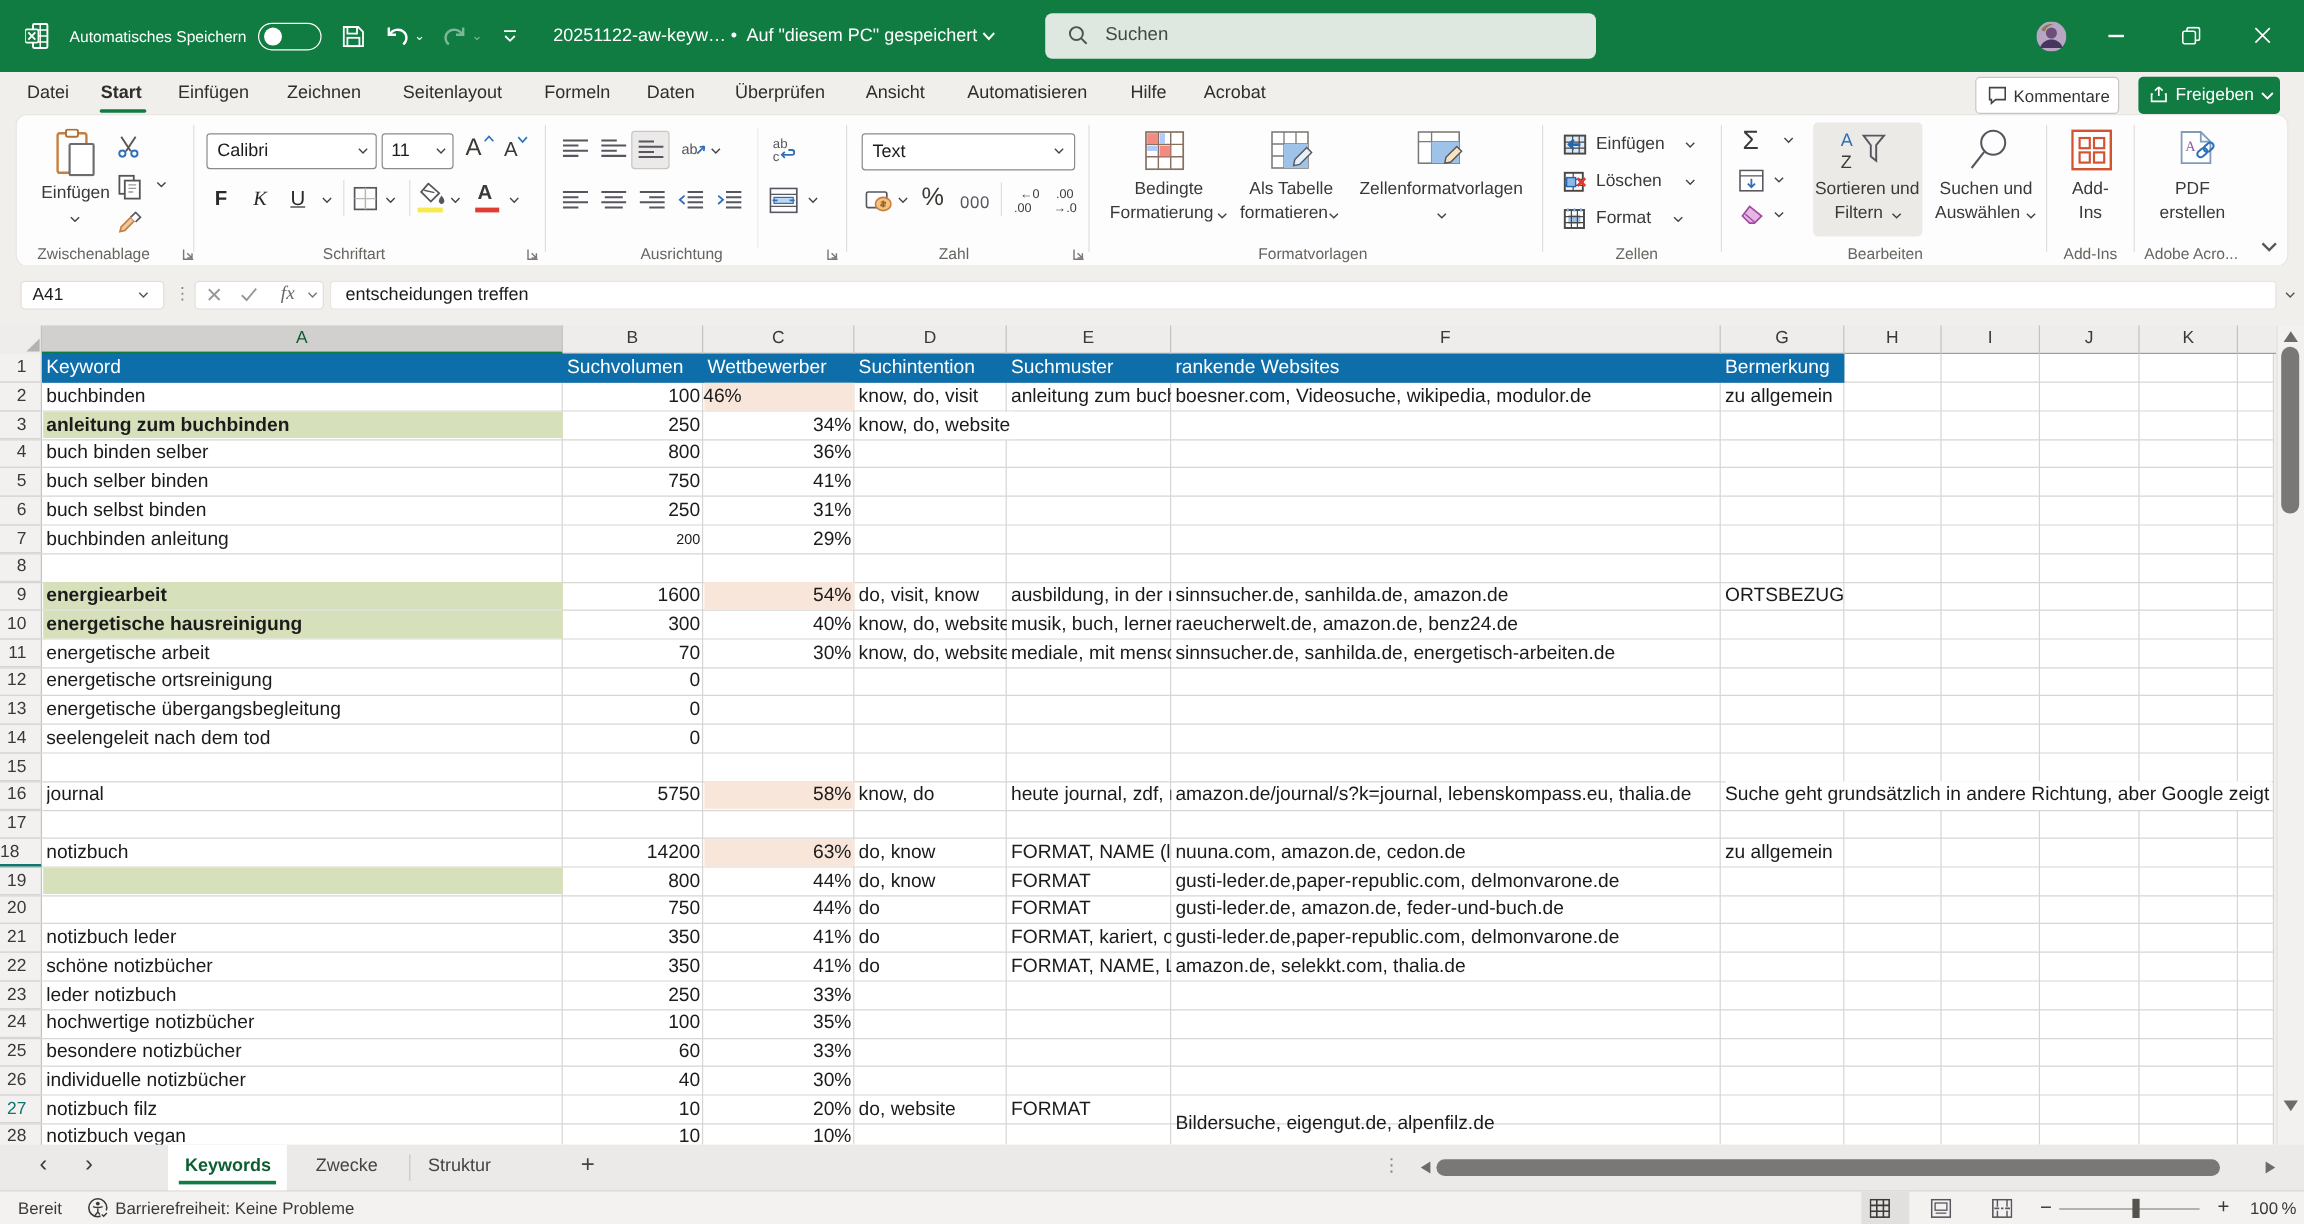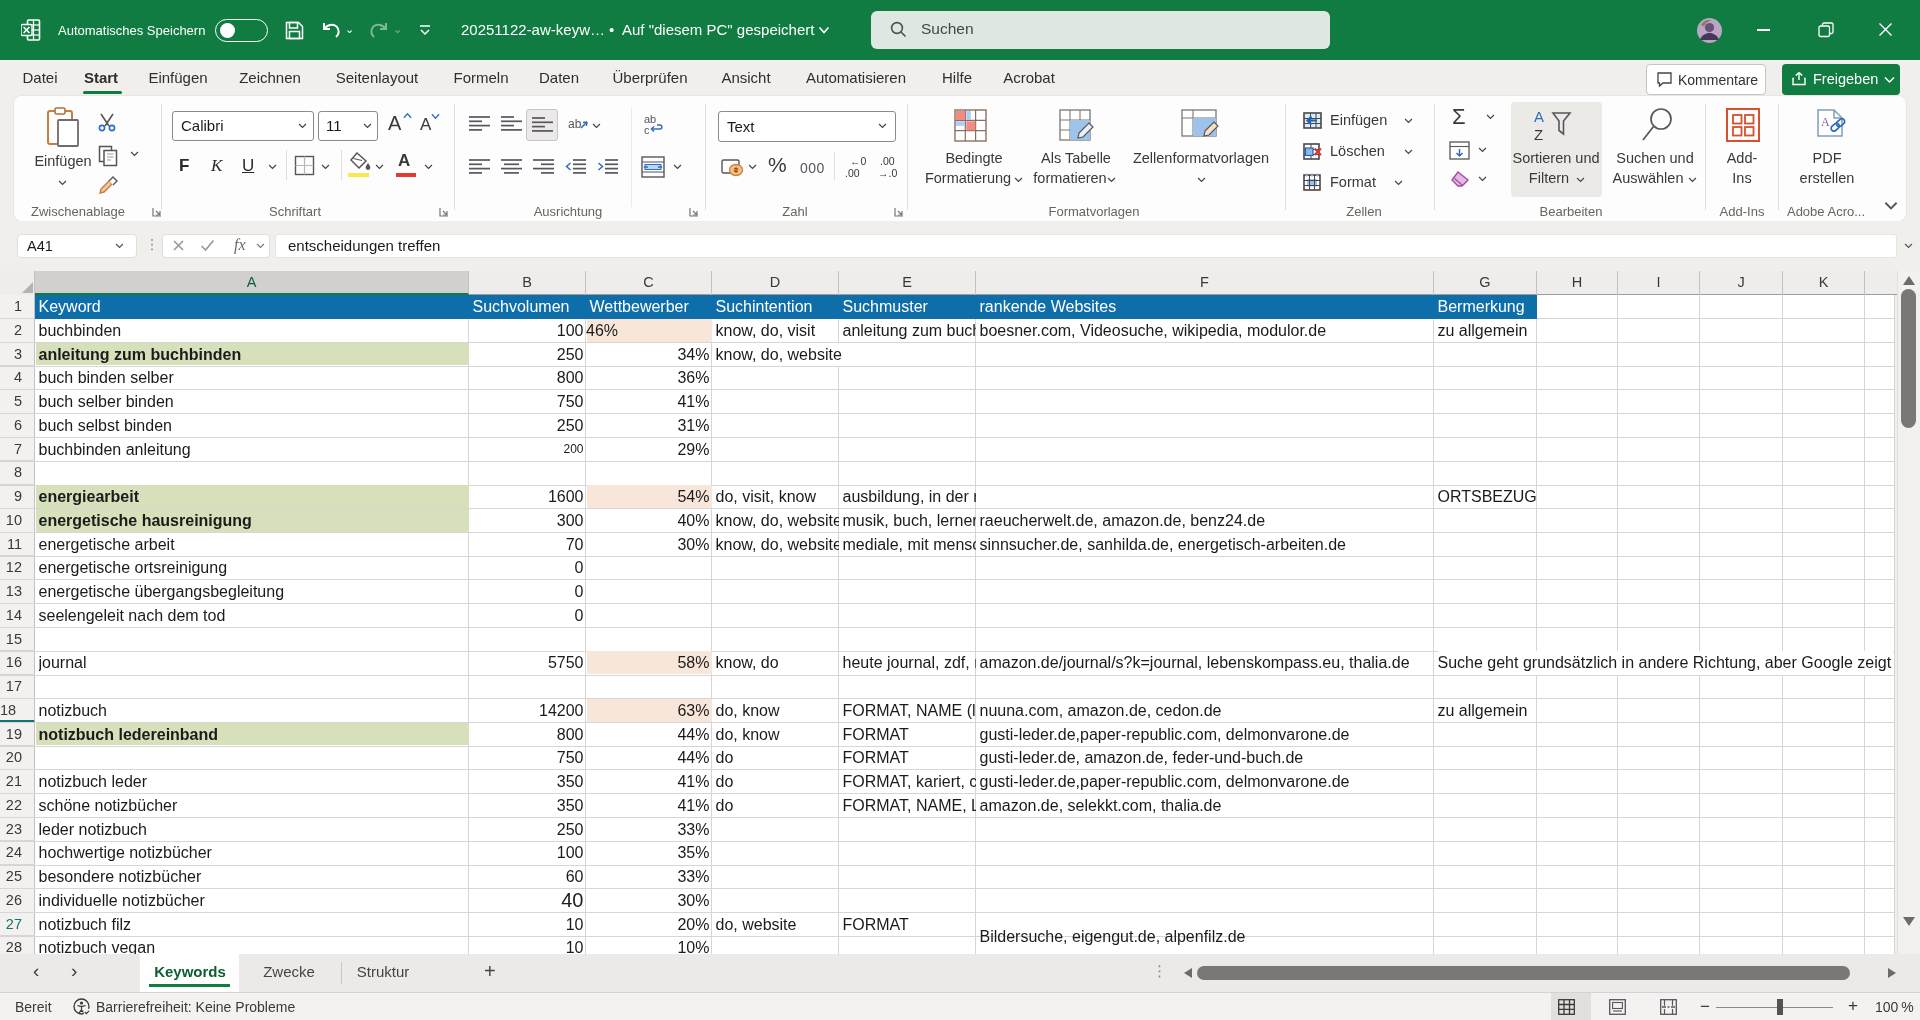--- a/index.html
+++ b/index.html
@@ -575,20 +575,21 @@
 <div class="tx" style="left:469px;top:142.75px;width:114.5px;height:23.75px;line-height:23.75px;text-align:right;font-size:16px;color:#1b1b1b">250</div>
 <div class="tx" style="left:586px;top:142.75px;width:123.5px;height:23.75px;line-height:23.75px;text-align:right;font-size:16px;color:#1b1b1b">31%</div>
 <div class="tx" style="left:38.5px;top:166.50px;width:430px;height:23.75px;line-height:23.75px;overflow:hidden;font-size:16px;color:#1b1b1b;">buchbinden anleitung</div>
 <div class="tx" style="left:469px;top:166.50px;width:114.5px;height:23.75px;line-height:23.75px;text-align:right;font-size:12px;color:#1b1b1b">200</div>
 <div class="tx" style="left:586px;top:166.50px;width:123.5px;height:23.75px;line-height:23.75px;text-align:right;font-size:16px;color:#1b1b1b">29%</div>
 <div class="tx" style="left:38.5px;top:214.00px;width:430px;height:23.75px;line-height:23.75px;overflow:hidden;font-size:16px;color:#1b1b1b;font-weight:bold;">energiearbeit</div>
 <div class="tx" style="left:469px;top:214.00px;width:114.5px;height:23.75px;line-height:23.75px;text-align:right;font-size:16px;color:#1b1b1b">1600</div>
 <div class="tx" style="left:586px;top:214.00px;width:123.5px;height:23.75px;line-height:23.75px;text-align:right;font-size:16px;color:#1b1b1b">54%</div>
 <div class="tx" style="left:715.5px;top:214.00px;width:123px;height:23.75px;line-height:23.75px;overflow:hidden;font-size:16px;color:#1b1b1b;">do, visit, know</div>
 <div class="tx" style="left:842.5px;top:214.00px;width:133px;height:23.75px;line-height:23.75px;overflow:hidden;font-size:16px;color:#1b1b1b;">ausbildung, in der region</div>
+<div class="tx" style="left:979.5px;top:214.00px;width:454px;height:23.75px;line-height:23.75px;overflow:hidden;font-size:16px;color:#1b1b1b;">sinnsucher.de, sanhilda.de, amazon.de</div>
 <div class="tx" style="left:1437.5px;top:214.00px;width:99px;height:23.75px;line-height:23.75px;overflow:hidden;font-size:16px;color:#1b1b1b;">ORTSBEZUG</div>
 <div class="tx" style="left:38.5px;top:237.75px;width:430px;height:23.75px;line-height:23.75px;overflow:hidden;font-size:16px;color:#1b1b1b;font-weight:bold;">energetische hausreinigung</div>
 <div class="tx" style="left:469px;top:237.75px;width:114.5px;height:23.75px;line-height:23.75px;text-align:right;font-size:16px;color:#1b1b1b">300</div>
 <div class="tx" style="left:586px;top:237.75px;width:123.5px;height:23.75px;line-height:23.75px;text-align:right;font-size:16px;color:#1b1b1b">40%</div>
 <div class="tx" style="left:715.5px;top:237.75px;width:123px;height:23.75px;line-height:23.75px;overflow:hidden;font-size:16px;color:#1b1b1b;">know, do, website</div>
 <div class="tx" style="left:842.5px;top:237.75px;width:133px;height:23.75px;line-height:23.75px;overflow:hidden;font-size:16px;color:#1b1b1b;">musik, buch, lernen, kaufen</div>
 <div class="tx" style="left:979.5px;top:237.75px;width:454px;height:23.75px;line-height:23.75px;overflow:hidden;font-size:16px;color:#1b1b1b;">raeucherwelt.de, amazon.de, benz24.de</div>
 <div class="tx" style="left:38.5px;top:261.50px;width:430px;height:23.75px;line-height:23.75px;overflow:hidden;font-size:16px;color:#1b1b1b;">energetische arbeit</div>
 <div class="tx" style="left:469px;top:261.50px;width:114.5px;height:23.75px;line-height:23.75px;text-align:right;font-size:16px;color:#1b1b1b">70</div>
 <div class="tx" style="left:586px;top:261.50px;width:123.5px;height:23.75px;line-height:23.75px;text-align:right;font-size:16px;color:#1b1b1b">30%</div>
@@ -608,21 +609,20 @@
 <div class="tx" style="left:842.5px;top:380.25px;width:133px;height:23.75px;line-height:23.75px;overflow:hidden;font-size:16px;color:#1b1b1b;">heute journal, zdf, magazin</div>
 <div class="tx" style="left:979.5px;top:380.25px;width:454px;height:23.75px;line-height:23.75px;overflow:hidden;font-size:16px;color:#1b1b1b;">amazon.de/journal/s?k=journal, lebenskompass.eu, thalia.de</div>
 <div class="tx" style="left:1437.5px;top:380.25px;height:23.75px;line-height:23.75px;font-size:16px;color:#1b1b1b;background:#fff;padding-right:3px;max-width:455px;overflow:hidden;">Suche geht grundsätzlich in andere Richtung, aber Google zeigt</div>
 <div class="tx" style="left:38.5px;top:427.75px;width:430px;height:23.75px;line-height:23.75px;overflow:hidden;font-size:16px;color:#1b1b1b;">notizbuch</div>
 <div class="tx" style="left:469px;top:427.75px;width:114.5px;height:23.75px;line-height:23.75px;text-align:right;font-size:16px;color:#1b1b1b">14200</div>
 <div class="tx" style="left:586px;top:427.75px;width:123.5px;height:23.75px;line-height:23.75px;text-align:right;font-size:16px;color:#1b1b1b">63%</div>
 <div class="tx" style="left:715.5px;top:427.75px;width:123px;height:23.75px;line-height:23.75px;overflow:hidden;font-size:16px;color:#1b1b1b;">do, know</div>
 <div class="tx" style="left:842.5px;top:427.75px;width:133px;height:23.75px;line-height:23.75px;overflow:hidden;font-size:16px;color:#1b1b1b;">FORMAT, NAME (leder)</div>
 <div class="tx" style="left:979.5px;top:427.75px;width:454px;height:23.75px;line-height:23.75px;overflow:hidden;font-size:16px;color:#1b1b1b;">nuuna.com, amazon.de, cedon.de</div>
 <div class="tx" style="left:1437.5px;top:427.75px;width:99px;height:23.75px;line-height:23.75px;overflow:hidden;font-size:16px;color:#1b1b1b;">zu allgemein</div>
-<div class="tx" style="left:38.5px;top:451.50px;width:430px;height:23.75px;line-height:23.75px;overflow:hidden;font-size:16px;color:#1b1b1b;font-weight:bold;">notizbuch ledereinband</div>
 <div class="tx" style="left:469px;top:451.50px;width:114.5px;height:23.75px;line-height:23.75px;text-align:right;font-size:16px;color:#1b1b1b">800</div>
 <div class="tx" style="left:586px;top:451.50px;width:123.5px;height:23.75px;line-height:23.75px;text-align:right;font-size:16px;color:#1b1b1b">44%</div>
 <div class="tx" style="left:715.5px;top:451.50px;width:123px;height:23.75px;line-height:23.75px;overflow:hidden;font-size:16px;color:#1b1b1b;">do, know</div>
 <div class="tx" style="left:842.5px;top:451.50px;width:133px;height:23.75px;line-height:23.75px;overflow:hidden;font-size:16px;color:#1b1b1b;">FORMAT</div>
 <div class="tx" style="left:979.5px;top:451.50px;width:454px;height:23.75px;line-height:23.75px;overflow:hidden;font-size:16px;color:#1b1b1b;">gusti-leder.de,paper-republic.com, delmonvarone.de</div>
 <div class="tx" style="left:469px;top:475.25px;width:114.5px;height:23.75px;line-height:23.75px;text-align:right;font-size:16px;color:#1b1b1b">750</div>
 <div class="tx" style="left:586px;top:475.25px;width:123.5px;height:23.75px;line-height:23.75px;text-align:right;font-size:16px;color:#1b1b1b">44%</div>
 <div class="tx" style="left:715.5px;top:475.25px;width:123px;height:23.75px;line-height:23.75px;overflow:hidden;font-size:16px;color:#1b1b1b;">do</div>
 <div class="tx" style="left:842.5px;top:475.25px;width:133px;height:23.75px;line-height:23.75px;overflow:hidden;font-size:16px;color:#1b1b1b;">FORMAT</div>
 <div class="tx" style="left:979.5px;top:475.25px;width:454px;height:23.75px;line-height:23.75px;overflow:hidden;font-size:16px;color:#1b1b1b;">gusti-leder.de, amazon.de, feder-und-buch.de</div>
@@ -641,21 +641,21 @@
 <div class="tx" style="left:38.5px;top:546.50px;width:430px;height:23.75px;line-height:23.75px;overflow:hidden;font-size:16px;color:#1b1b1b;">leder notizbuch</div>
 <div class="tx" style="left:469px;top:546.50px;width:114.5px;height:23.75px;line-height:23.75px;text-align:right;font-size:16px;color:#1b1b1b">250</div>
 <div class="tx" style="left:586px;top:546.50px;width:123.5px;height:23.75px;line-height:23.75px;text-align:right;font-size:16px;color:#1b1b1b">33%</div>
 <div class="tx" style="left:38.5px;top:570.25px;width:430px;height:23.75px;line-height:23.75px;overflow:hidden;font-size:16px;color:#1b1b1b;">hochwertige notizbücher</div>
 <div class="tx" style="left:469px;top:570.25px;width:114.5px;height:23.75px;line-height:23.75px;text-align:right;font-size:16px;color:#1b1b1b">100</div>
 <div class="tx" style="left:586px;top:570.25px;width:123.5px;height:23.75px;line-height:23.75px;text-align:right;font-size:16px;color:#1b1b1b">35%</div>
 <div class="tx" style="left:38.5px;top:594.00px;width:430px;height:23.75px;line-height:23.75px;overflow:hidden;font-size:16px;color:#1b1b1b;">besondere notizbücher</div>
 <div class="tx" style="left:469px;top:594.00px;width:114.5px;height:23.75px;line-height:23.75px;text-align:right;font-size:16px;color:#1b1b1b">60</div>
 <div class="tx" style="left:586px;top:594.00px;width:123.5px;height:23.75px;line-height:23.75px;text-align:right;font-size:16px;color:#1b1b1b">33%</div>
 <div class="tx" style="left:38.5px;top:617.75px;width:430px;height:23.75px;line-height:23.75px;overflow:hidden;font-size:16px;color:#1b1b1b;">individuelle notizbücher</div>
-<div class="tx" style="left:469px;top:617.75px;width:114.5px;height:23.75px;line-height:23.75px;text-align:right;font-size:20px;color:#1b1b1b">40</div>
+<div class="tx" style="left:469px;top:617.75px;width:114.5px;height:23.75px;line-height:23.75px;text-align:right;font-size:16px;color:#1b1b1b">40</div>
 <div class="tx" style="left:586px;top:617.75px;width:123.5px;height:23.75px;line-height:23.75px;text-align:right;font-size:16px;color:#1b1b1b">30%</div>
 <div class="tx" style="left:38.5px;top:641.50px;width:430px;height:23.75px;line-height:23.75px;overflow:hidden;font-size:16px;color:#1b1b1b;">notizbuch filz</div>
 <div class="tx" style="left:469px;top:641.50px;width:114.5px;height:23.75px;line-height:23.75px;text-align:right;font-size:16px;color:#1b1b1b">10</div>
 <div class="tx" style="left:586px;top:641.50px;width:123.5px;height:23.75px;line-height:23.75px;text-align:right;font-size:16px;color:#1b1b1b">20%</div>
 <div class="tx" style="left:715.5px;top:641.50px;width:123px;height:23.75px;line-height:23.75px;overflow:hidden;font-size:16px;color:#1b1b1b;">do, website</div>
 <div class="tx" style="left:842.5px;top:641.50px;width:133px;height:23.75px;line-height:23.75px;overflow:hidden;font-size:16px;color:#1b1b1b;">FORMAT</div>
 <div class="tx" style="left:979.5px;top:641.50px;width:454px;height:23.75px;line-height:23.75px;overflow:hidden;font-size:16px;color:#1b1b1b;margin-top:12px;">Bildersuche, eigengut.de, alpenfilz.de</div>
 <div class="tx" style="left:38.5px;top:665.25px;width:430px;height:23.75px;line-height:23.75px;overflow:hidden;font-size:16px;color:#1b1b1b;">notizbuch vegan</div>
 <div class="tx" style="left:469px;top:665.25px;width:114.5px;height:23.75px;line-height:23.75px;text-align:right;font-size:16px;color:#1b1b1b">10</div>
 <div class="tx" style="left:586px;top:665.25px;width:123.5px;height:23.75px;line-height:23.75px;text-align:right;font-size:16px;color:#1b1b1b">10%</div>

